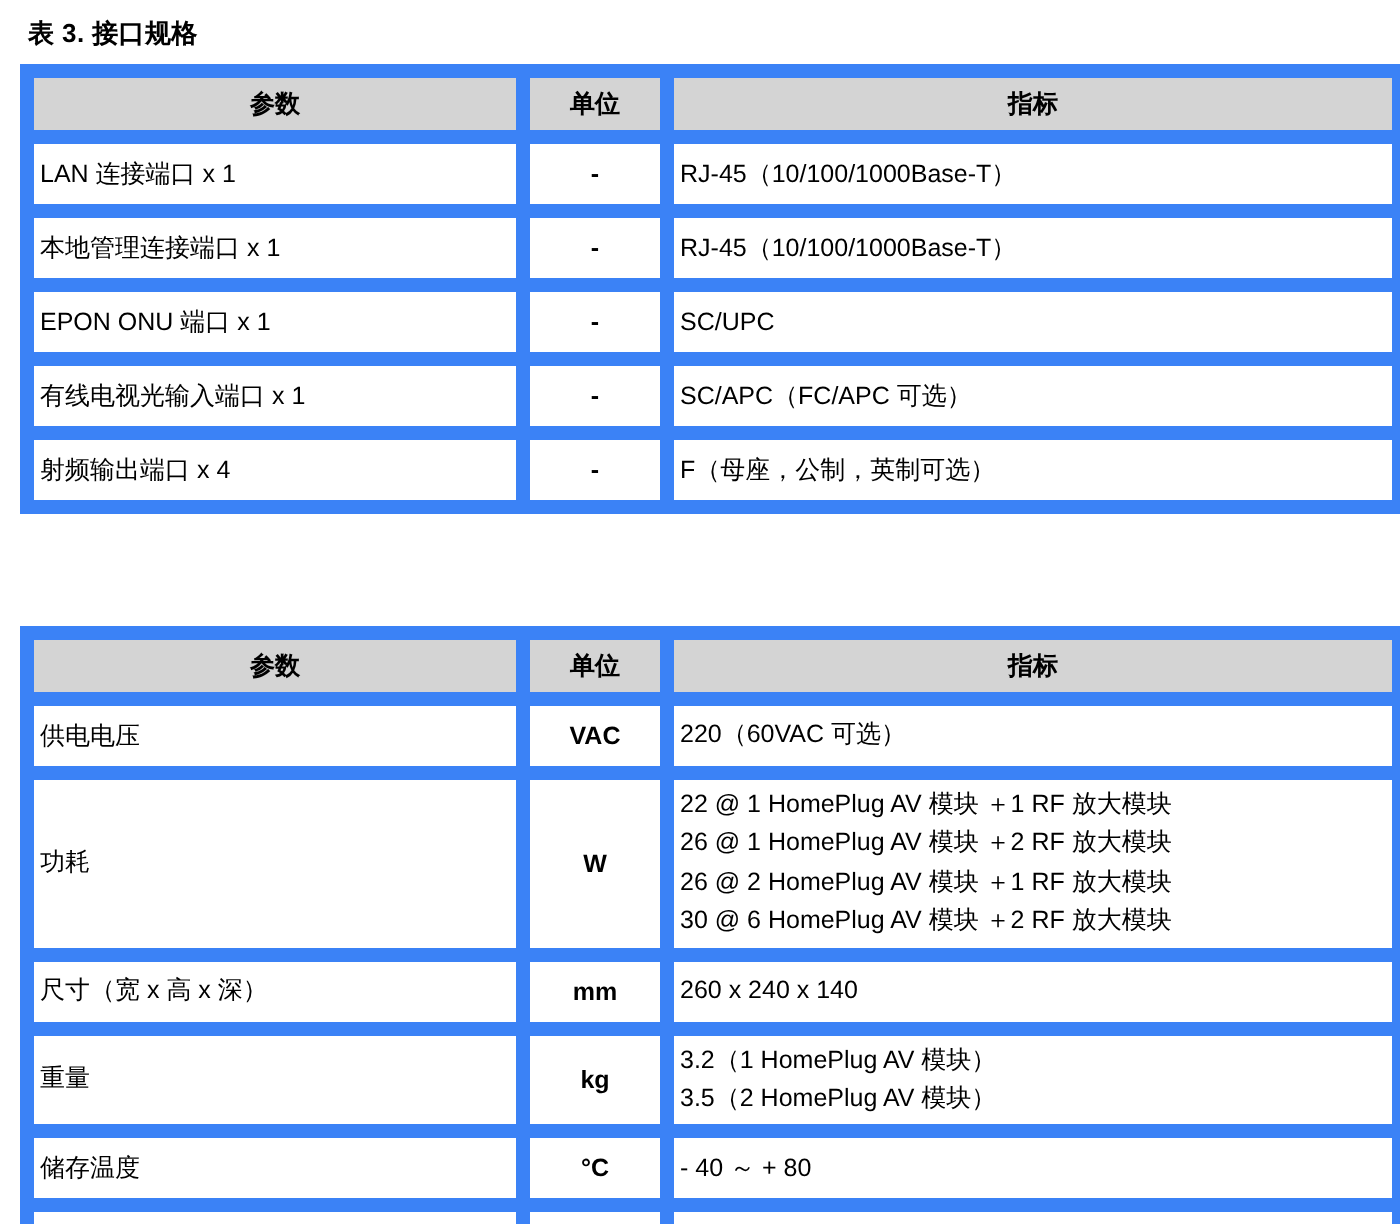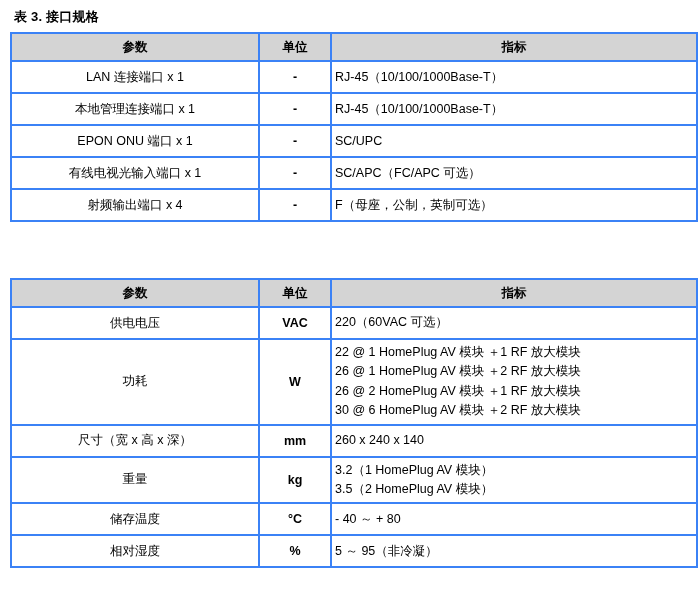--- a/index.html
+++ b/index.html
@@ -26,38 +26,38 @@
     margin: 0 0 6px 6px;
     letter-spacing: 0.2px;
   }
   table.spec {
     border-collapse: collapse;
     width: 688px;
     table-layout: fixed;
     margin: 0 0 0 2px;
   }
   table.spec td, table.spec th {
-    border: 2px solid #3b82f6;
+    border: 7px solid #3b82f6;
     font-size: 12.5px;
     padding: 3px 3px;
     vertical-align: middle;
   }
   table.spec thead th {
     background: #d4d4d4;
     font-weight: bold;
     text-align: center;
     height: 20px;
     font-size: 12.5px;
   }
   .col-param { width: 248px; }
   .col-unit  { width: 72px; }
   .col-spec  { width: 366px; }
 
   td.param {
-    text-align: center;
+    text-align: left;
     padding-left: 8px;
     font-weight: normal;
   }
   td.unit {
     text-align: center;
     font-weight: bold;
   }
   td.value {
   }
   td.value .line {

